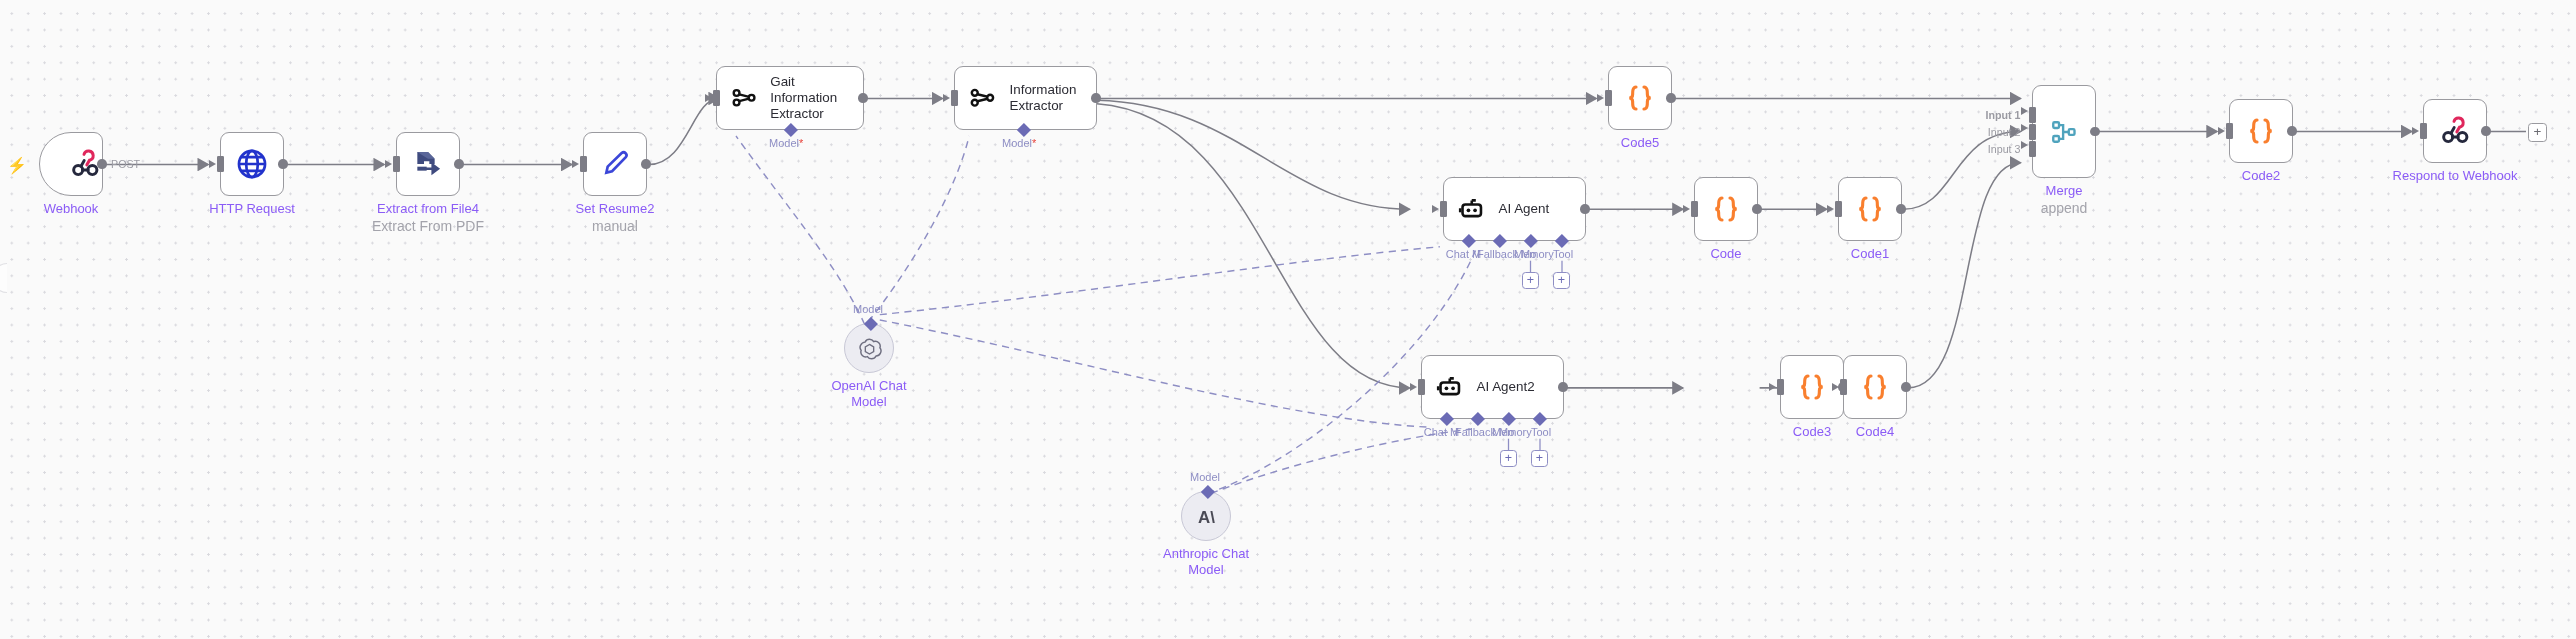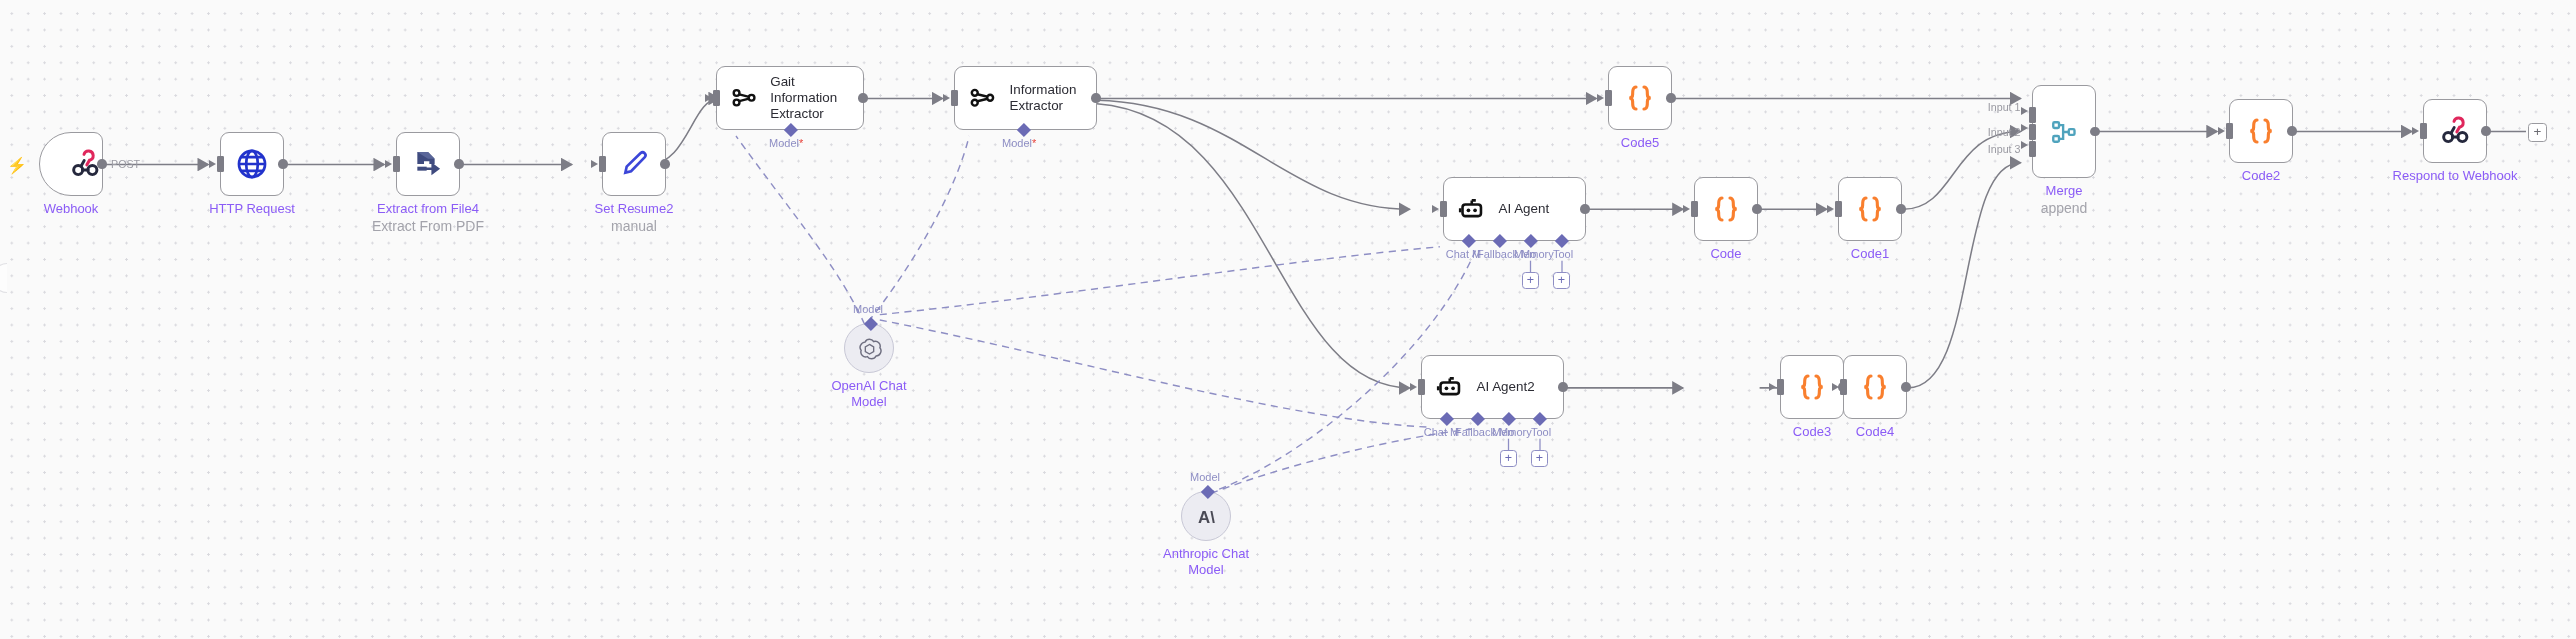--- a/index.html
+++ b/index.html
@@ -112,21 +112,21 @@
   .in-arrow.p3 { top: 55px; transform: none; }
   .port-name {
     position: absolute;
     font-size: 10.7px;
     color: #9a9aa2;
     white-space: nowrap;
     right: 100%;
     margin-right: 12.5px;
     z-index: 6;
   }
-  .port-name.p1 { top: 15px; }
+  .port-name.p1 { top: 23px; font-weight: bold; }
   .port-name.p2 { top: 40px; }
   .port-name.p3 { top: 57px; }
   .out-name {
     position: absolute;
     left: 10.7px; top: 50%;
     transform: translateY(-50%);
     font-size: 10.7px;
     color: #9a9aa2;
     white-space: nowrap;
     z-index: 6;
@@ -281,21 +281,21 @@
       <path d="M4 3h8l5 5v4h-4v-2H9v2H4z" fill="#3f4b7f"></path>
       <path d="M4 3h8l5 5h-5z" fill="#5a6699"></path>
       <path d="M4 14h7v3H4z" fill="#3f4b7f"></path>
       <path d="M9 15.5h9M15.5 12.5 19.5 15.5 15.5 18.5z" stroke="#3f4b7f" stroke-width="1.9" fill="#3f4b7f"></path>
     </svg>
     <div class="out-dot"></div>
     <div class="node-label">Extract from File4</div>
     <div class="node-sublabel">Extract From PDF</div>
   </div>
 
-  <div class="node square" style="left:602px; top:132px;">
+  <div class="node square" style="left:583px; top:132px;">
     <div class="in-arrow"></div>
     <div class="in-port"></div>
     <svg width="32" height="32" viewBox="0 0 24 24">
       <path d="M5.5 18.5 6.5 14 17 3.8a2.2 2.2 0 0 1 3.1 3.1L9.8 17.4z" fill="none" stroke="#3b46d8" stroke-width="2"></path>
     </svg>
     <div class="out-dot"></div>
     <div class="node-label">Set Resume2</div>
     <div class="node-sublabel">manual</div>
   </div>
 

